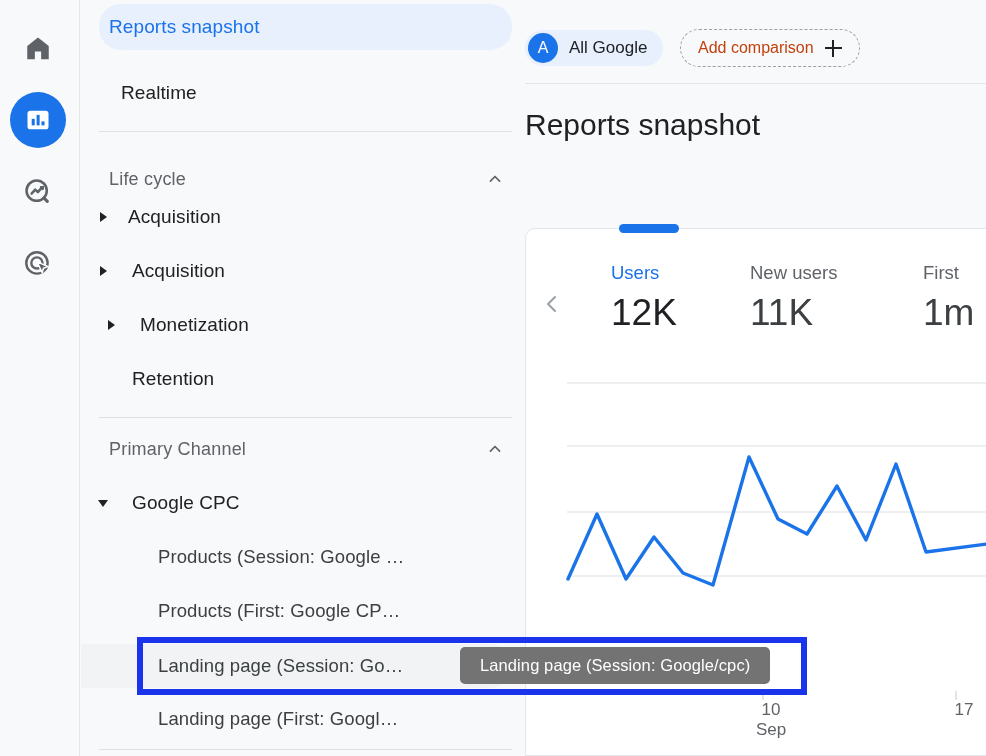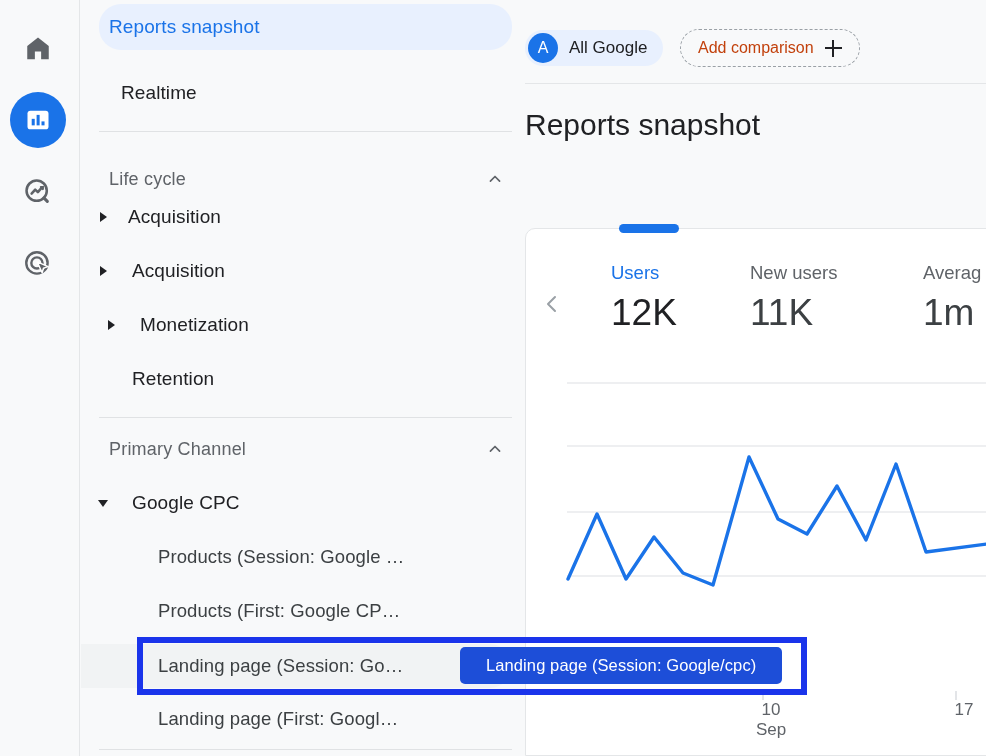--- a/index.html
+++ b/index.html
@@ -121,25 +121,25 @@
   .sel-box {
     position: absolute;
     border: 6px solid #1a34eb;
     box-sizing: border-box;
     pointer-events: none;
   }
 
   
   .tooltip {
     position: absolute;
-    background: #1d4ed8;
+    background: #737373;
     color: #ffffff;
     font-size: 16.5px;
     border-radius: 5px;
-    padding: 9px 26px;
+    padding: 9px 20px;
     white-space: nowrap;
     letter-spacing: 0.1px;
   }
 
   
   .main {
     position: absolute;
     left: 525px; top: 0;
     width: 461px; height: 756px;
     background: #f8f9fa;
@@ -416,21 +416,21 @@
         <div class="metric-name active">Users</div>
         <div class="metric-value">12K</div>
       </div>
 
       <div class="metric" style="left:224px;">
         <div class="metric-name">New users</div>
         <div class="metric-value muted">11K</div>
       </div>
 
       <div class="metric" style="left:397px;">
-        <div class="metric-name">Averag</div>
+        <div class="metric-name">First</div>
         <div class="metric-value muted">1m</div>
       </div>
 
       <div class="chart-area">
         <svg id="chart-svg" width="479" height="386" viewBox="0 0 479 386" aria-hidden="true">
             <line x1="41" x2="479" y1="14" y2="14" stroke="#e8eaed" stroke-width="1.5"></line>
             <line x1="41" x2="479" y1="77" y2="77" stroke="#e8eaed" stroke-width="1.5"></line>
             <line x1="41" x2="479" y1="143" y2="143" stroke="#e8eaed" stroke-width="1.5"></line>
             <line x1="41" x2="479" y1="207" y2="207" stroke="#e8eaed" stroke-width="1.5"></line>
             <polyline points="42,210 71,145 100,210 128,168 157,204 187,216 223,88 252,150 281,165 311,117 340,171 370,95 400,183 461,175" fill="none" stroke="#1a73e8" stroke-width="3.4" stroke-linejoin="round" stroke-linecap="round"></polyline>

